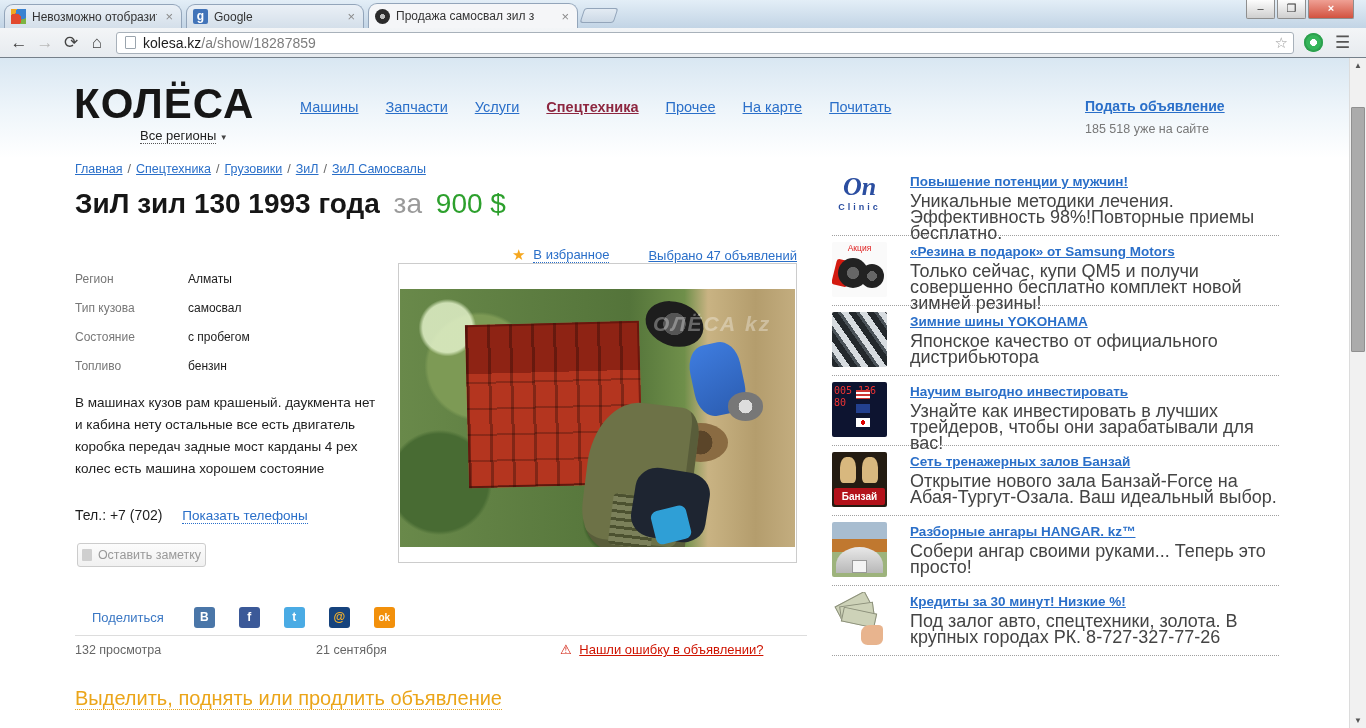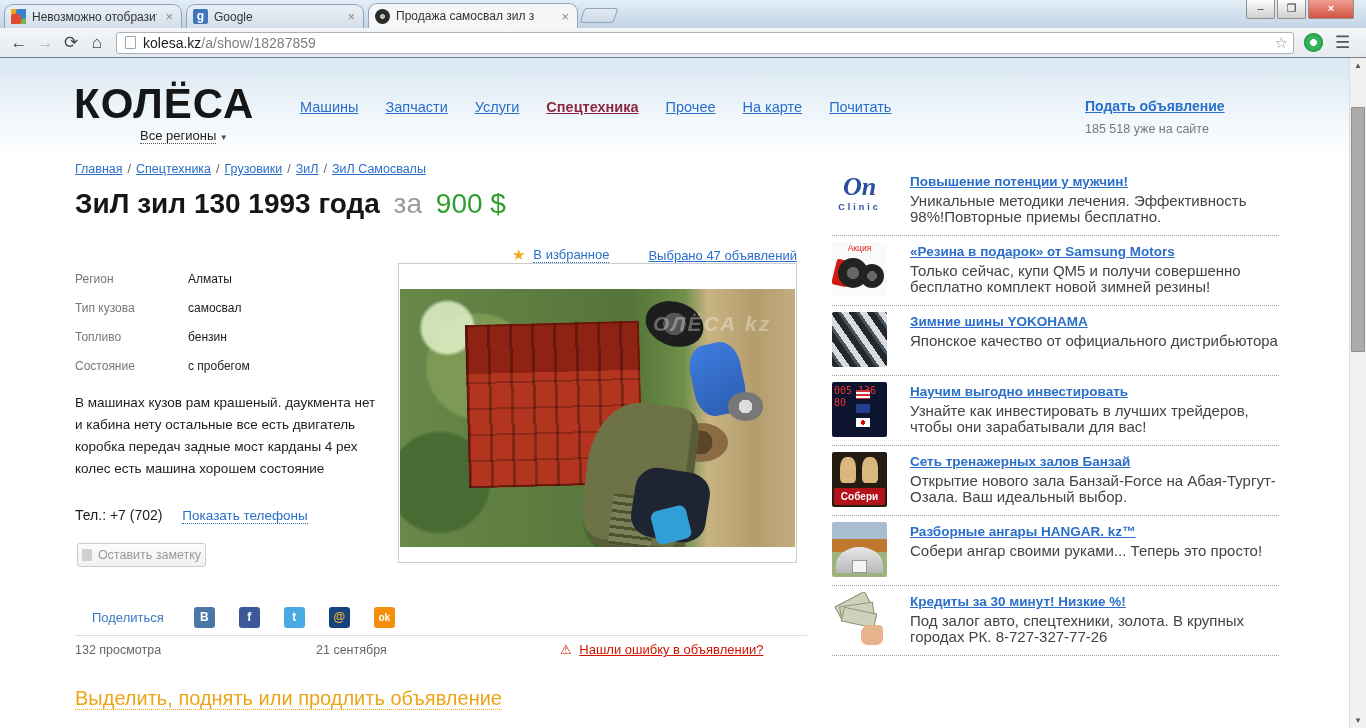--- a/index.html
+++ b/index.html
@@ -178,21 +178,21 @@
 
   
   .sidebar { left:832px; top:108px; width:447px; }
   .ad { display:flex; gap:23px; height:70px; padding-top:6px;
         border-bottom:1px dotted #a0a0a0; }
   .ad-icon { width:55px; height:55px; flex:0 0 55px; border-radius:2px;
              position:relative; overflow:hidden; }
   .ad-body { flex:1; }
   .ad-title { font-size:13.5px; font-weight:bold; color:#2a6fc9;
               text-decoration:underline; }
-  .ad-text { font-size:15px; color:#444; line-height:16px; margin-top:3px; }
+  .ad-text { font-size:18px; color:#444; line-height:16px; margin-top:3px; }
 
   .ic-onclinic { background:#fff; text-align:center; }
   .onclinic-top { font-size:26px; font-weight:bold; font-style:italic;
                   color:#2b4ea0; font-family:"Liberation Serif", serif; line-height:30px; }
   .onclinic-bottom { font-size:9px; font-weight:bold; letter-spacing:3px; color:#2b4ea0; }
   .ic-samsung { background:#fafafa; }
   .akcia { position:absolute; top:1px; left:0; right:0; text-align:center;
            font-size:8.5px; color:#e02020; }
   .sam-tire1,.sam-tire2 { position:absolute; border-radius:50%;
       background:radial-gradient(circle,#666 0 28%, #222 29% 100%); }
@@ -329,26 +329,26 @@
     <div class="abs details">
       <div class="drow">
         <span class="dlabel">Регион</span>
         <span class="dvalue">Алматы</span>
       </div>
       <div class="drow">
         <span class="dlabel">Тип кузова</span>
         <span class="dvalue">самосвал</span>
       </div>
       <div class="drow">
+        <span class="dlabel">Состояние</span>
+        <span class="dvalue">с пробегом</span>
+      </div>
+      <div class="drow">
         <span class="dlabel">Топливо</span>
         <span class="dvalue">бензин</span>
-      </div>
-      <div class="drow">
-        <span class="dlabel">Состояние</span>
-        <span class="dvalue">с пробегом</span>
       </div>
     </div>
 
     <div class="abs desc">В машинах кузов рам крашеный. даукмента нет и кабина нету остальные все есть двигатель коробка передач задные мост карданы 4 рех колес есть машина хорошем состояние</div>
 
     <div class="abs phone">
       <span>Тел.: +7 (702)</span>
       <a class="link-dotted">Показать телефоны</a>
     </div>
 
@@ -436,21 +436,21 @@
         <div class="ad-body">
           <a class="ad-title">Научим выгодно инвестировать</a>
           <div class="ad-text">Узнайте как инвестировать в лучших трейдеров, чтобы они зарабатывали для вас!</div>
         </div>
       </div>
 
       <div class="ad">
         <div class="ad-icon ic-banzai">
           <div class="banzai-fig1"></div>
           <div class="banzai-fig2"></div>
-          <div class="banzai-strip">Собери</div>
+          <div class="banzai-strip">Банзай</div>
         </div>
         <div class="ad-body">
           <a class="ad-title">Сеть тренажерных залов Банзай</a>
           <div class="ad-text">Открытие нового зала Банзай-Force на Абая-Тургут-Озала. Ваш идеальный выбор.</div>
         </div>
       </div>
 
       <div class="ad">
         <div class="ad-icon ic-hangar">
           <div class="hangar-shape"></div>

